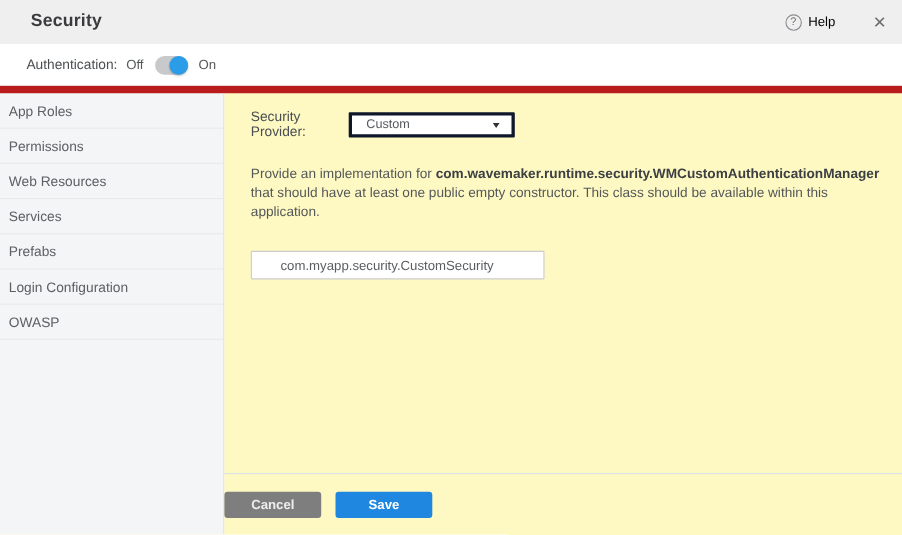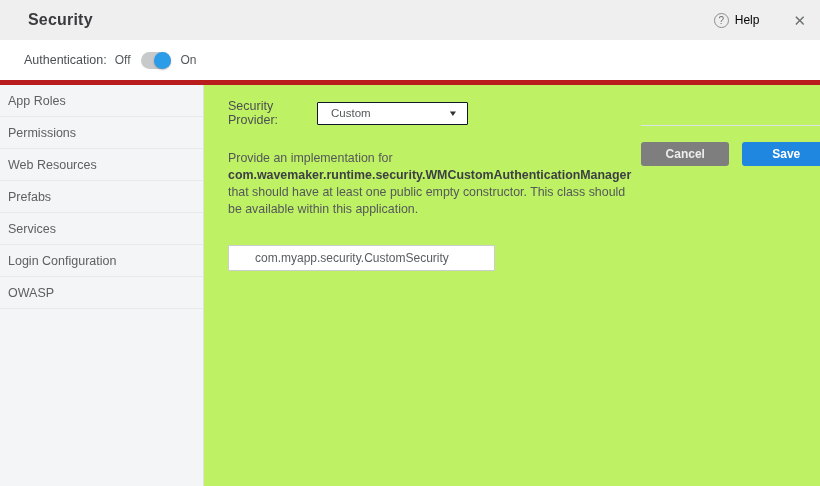--- a/index.html
+++ b/index.html
@@ -27,21 +27,21 @@
     display: inline-flex; align-items: center; justify-content: center;
     font-size: 10px; color: #6d7072; margin-right: 6px;
   }
   .help-label { font-size: 12px; color: #000000; }
   .close-btn { margin-left: 34px; font-size: 15px; color: #6d7072; cursor: pointer; line-height: 1; }
 
   
   .auth-bar {
     height: 45px; flex: 0 0 45px;
     background: #ffffff;
-    border-bottom: 5px solid #b91c1c;
+    border-bottom: 7px solid #b91c1c;
     display: flex; align-items: center;
     padding: 0 24px;
   }
   .auth-label { font-size: 12.5px; color: #4b4f52; margin-right: 8px; }
   .toggle-off-label, .toggle-on-label { font-size: 12px; color: #55585a; }
   .toggle {
     position: relative; width: 30px; height: 17px;
     background: #c7c9cb; border-radius: 9px;
     margin: 0 10px; cursor: pointer;
   }
@@ -69,29 +69,29 @@
     cursor: pointer;
   }
   .side-item.active {
     background: #ffffff;
     color: #3c4043;
     border-left: 4px solid #29a0e8;
     padding-left: 20px;
   }
 
   
-  .main { flex: 1; display: flex; background: #bef264; min-width: 0; }
+  .main { flex: 1; display: flex; flex-direction: column; background: #fef9c3; min-width: 0; }
   .content { flex: 1; padding: 14px 10px 0 24px; }
 
   .field-row { display: flex; align-items: center; }
   .field-label { font-size: 12.5px; color: #4b4f52; }
   .row-provider .field-label { width: 89px; flex: 0 0 89px; }
   .dropdown {
     width: 151px; height: 23px;
-    border: 1px solid #0f172a; background: #fff; border-radius: 1px;
+    border: 3px solid #0f172a; background: #fff; border-radius: 1px;
     display: flex; align-items: center;
     padding: 0 10px 0 13px;
     cursor: pointer;
   }
   .dropdown-value { font-size: 11.5px; color: #55585a; }
   .dropdown-caret { margin-left: auto; font-size: 8px; color: #2f3133; transform: scaleX(1.3); }
 
   .description {
     margin-top: 23px;
     font-size: 12.4px; line-height: 17px; color: #55585a;
@@ -108,21 +108,21 @@
     padding: 0 26px;
     font-family: "Liberation Sans", "DejaVu Sans", sans-serif;
     font-size: 12px; color: #5a5d60;
     outline: none; background: #fff;
   }
 
   
   .footer {
     flex: 0 0 56px; height: 56px;
     border-top: 1px solid #dce3e8;
-    display: flex; align-items: center; justify-content: space-between;
+    display: flex; align-items: center; justify-content: flex-start;
     padding-right: 15px;
     margin-top: 40px;
   }
   .btn {
     height: 24px; min-width: 88px;
     border: none; border-radius: 3px;
     font-family: "Liberation Sans", "DejaVu Sans", sans-serif;
     font-size: 12px; font-weight: 700; color: #ffffff;
     cursor: pointer;
   }
@@ -153,22 +153,22 @@
     </div>
     <span class="toggle-on-label">On</span>
   </div>
 
   <div class="body">
 
     <div class="sidebar">
       <div class="side-item">App Roles</div>
       <div class="side-item">Permissions</div>
       <div class="side-item">Web Resources</div>
+      <div class="side-item">Services</div>
       <div class="side-item">Prefabs</div>
-      <div class="side-item">Services</div>
       <div class="side-item">Login Configuration</div>
       <div class="side-item">OWASP</div>
     </div>
 
     <div class="main">
       <div class="content">
 
         <div class="field-row row-provider">
           <span class="field-label">Security Provider:</span>
           <div class="dropdown">

